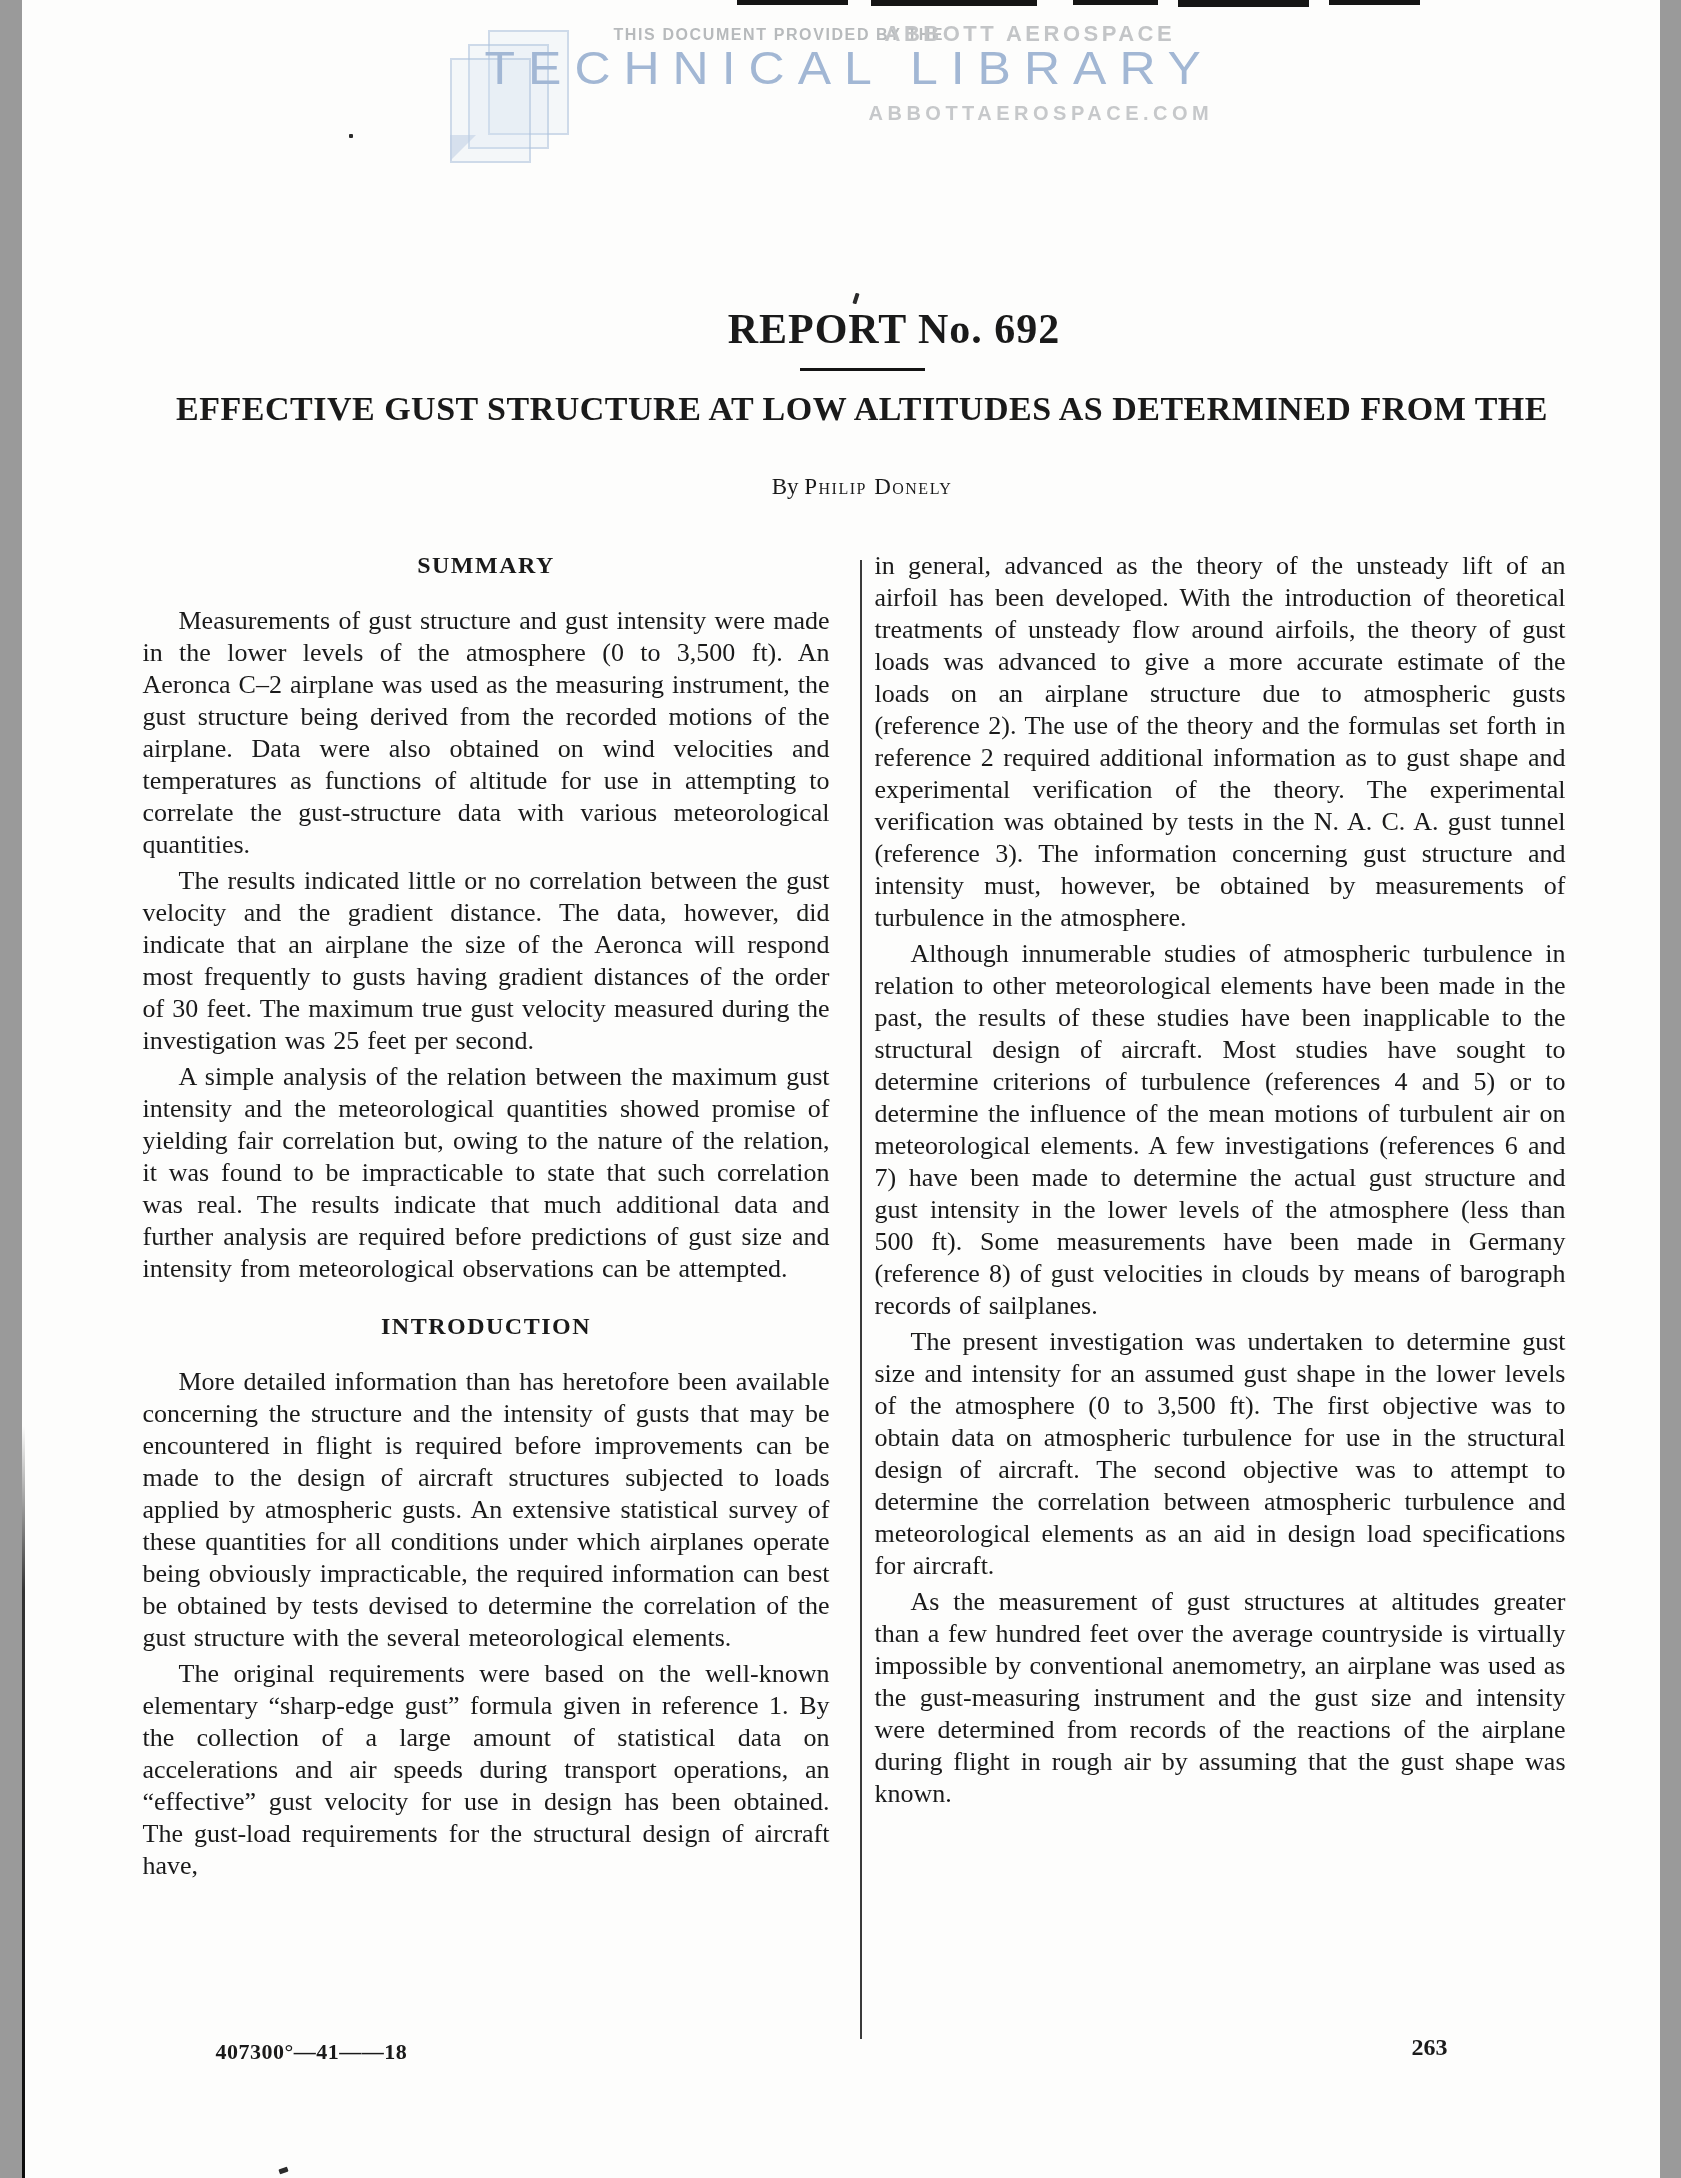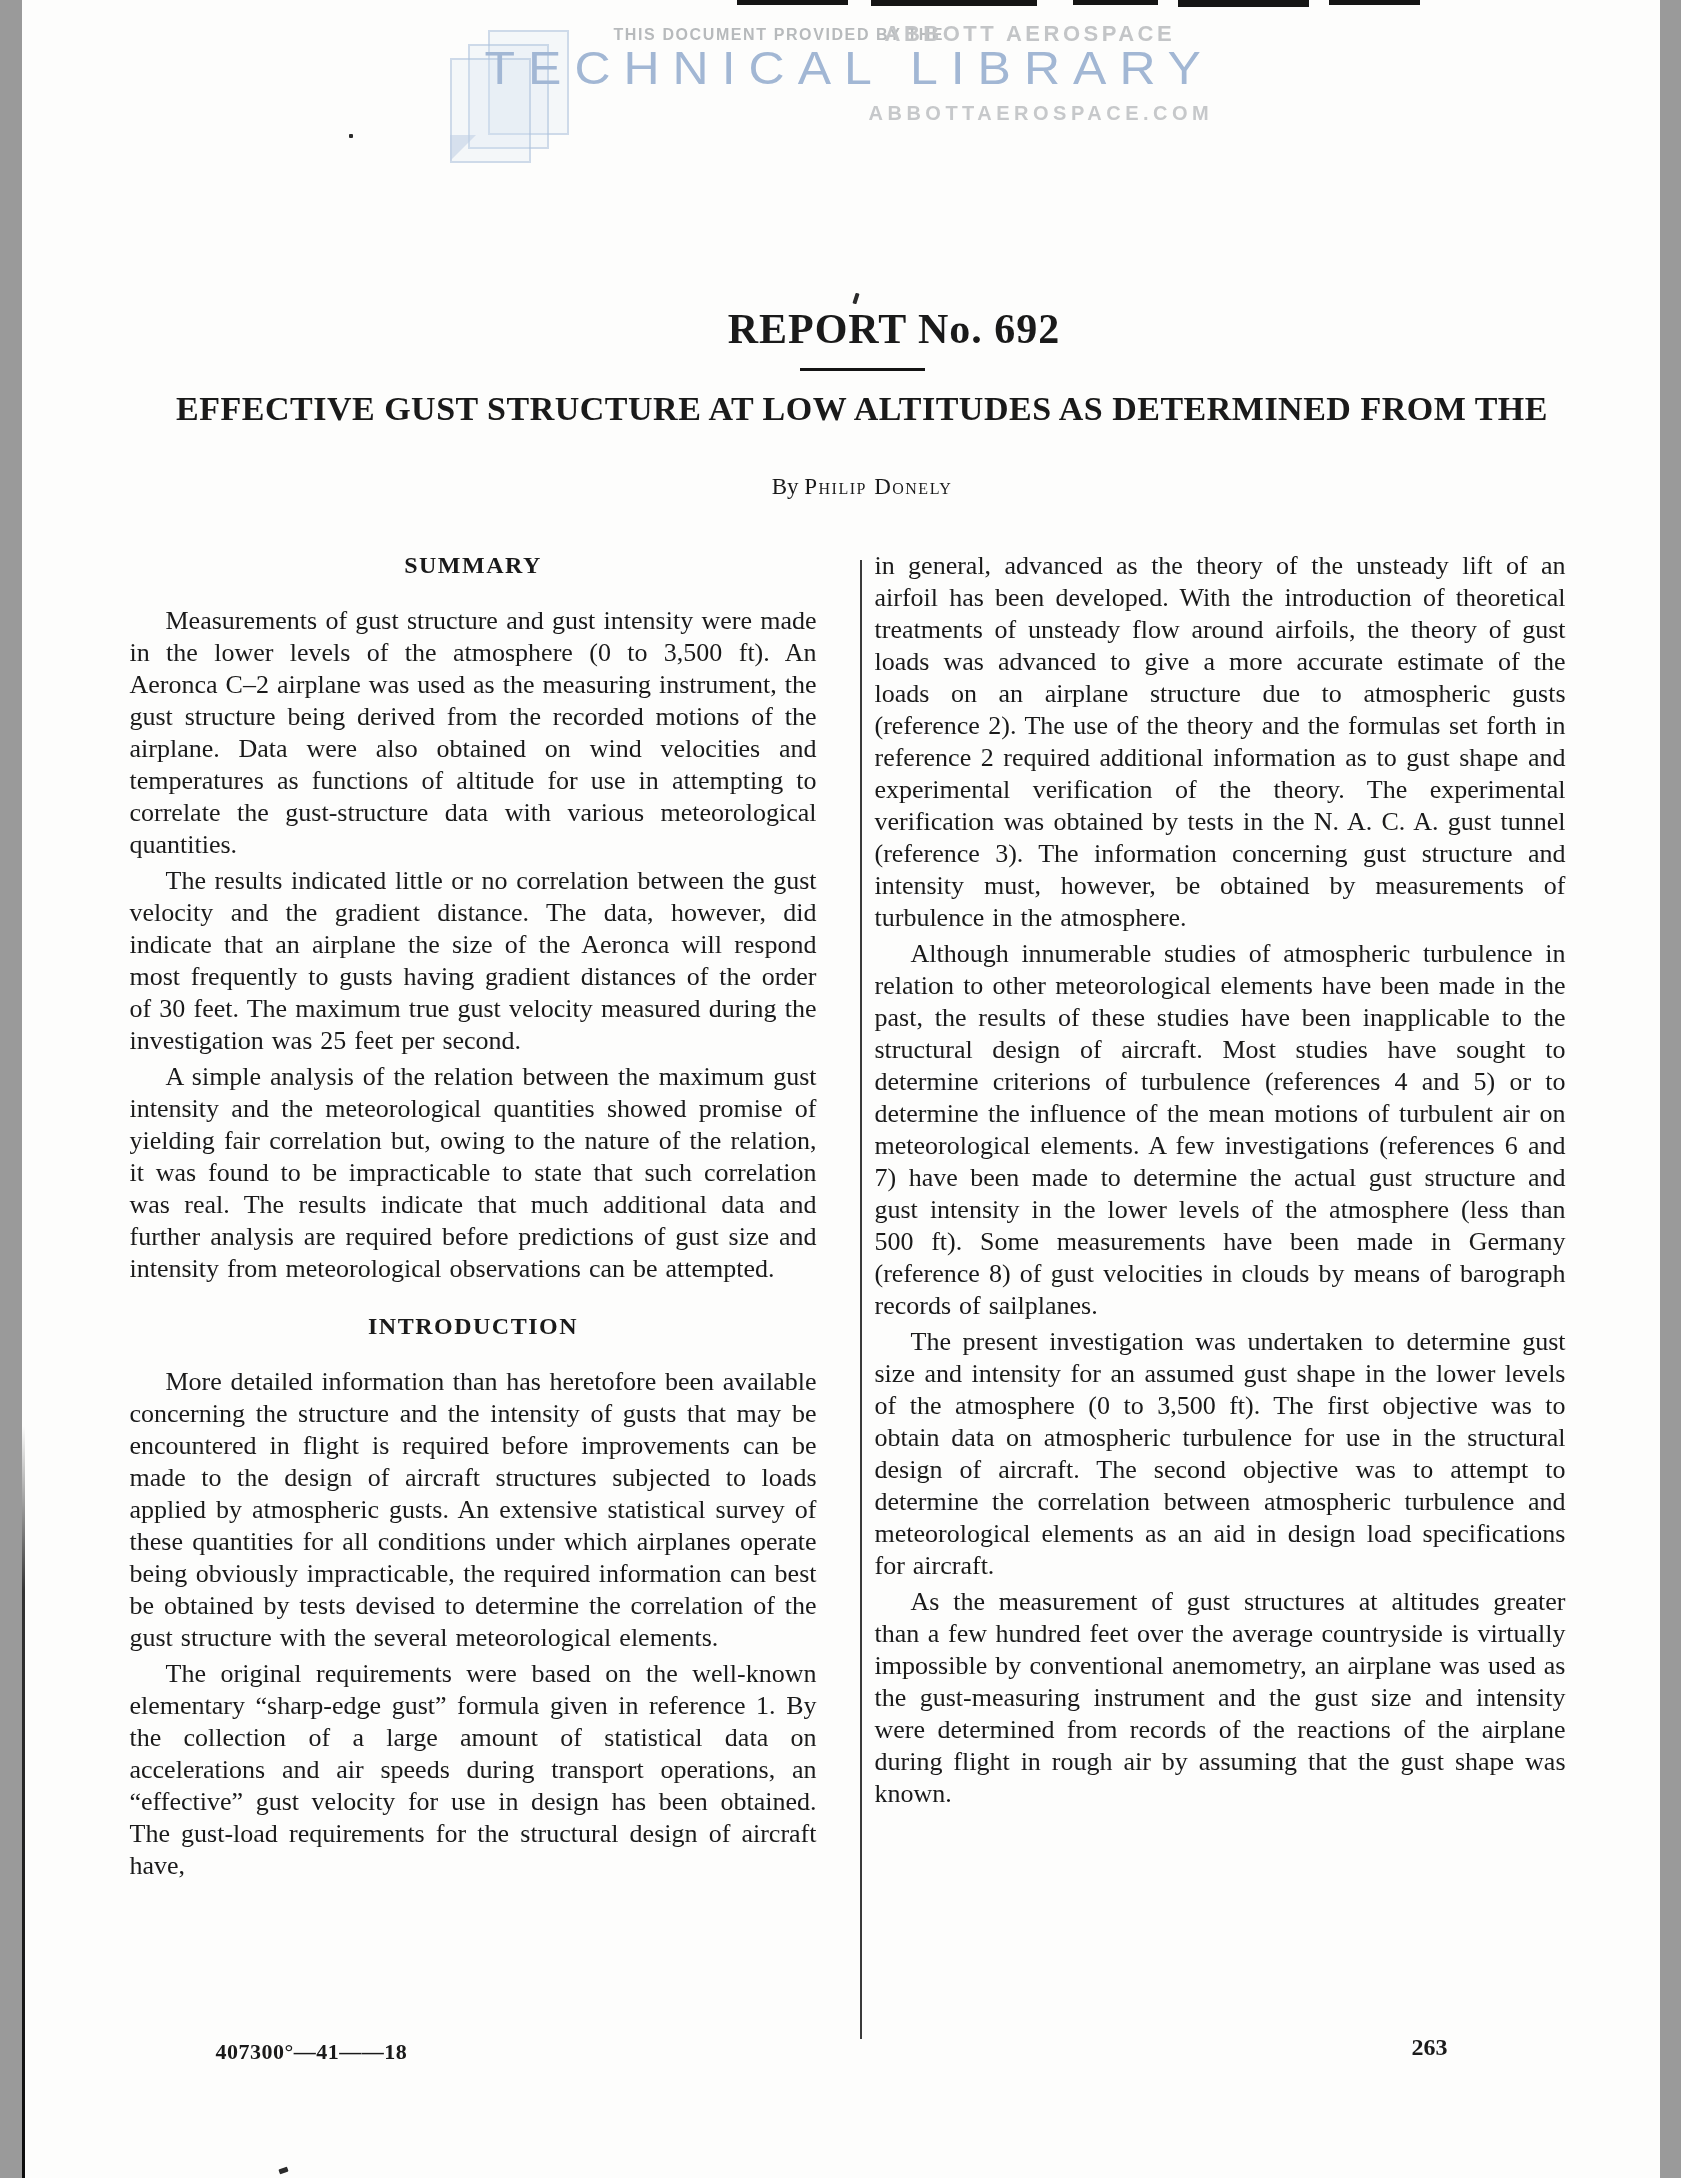--- a/index.html
+++ b/index.html
@@ -36,21 +36,21 @@
   
   .report-no{position:absolute;top:305px;left:0;width:1681px;text-align:center;
     font-size:42px;font-weight:bold;letter-spacing:1px;margin-left:32px;}
   .title-rule{position:absolute;top:368px;left:778px;width:125px;height:3px;background:#141414;}
   .title{position:absolute;top:386px;left:88px;width:1505px;text-align:center;
     font-size:34px;font-weight:bold;line-height:45px;letter-spacing:0.5px;margin:0;}
   .byline{position:absolute;top:474px;left:0;width:1681px;text-align:center;font-size:23px;}
   .byline .author{font-variant:small-caps;letter-spacing:1.5px;}
   
   .col{position:absolute;top:546px;}
-  .col-left{left:104px;width:695px;}
+  .col-left{left:117px;width:695px;}
   .col-right{left:849px;width:699px;}
   .col-divider{position:absolute;left:838px;top:560px;width:2px;height:1479px;background:rgba(25,25,25,0.85);}
   .sec-head{font-size:24px;font-weight:bold;text-align:center;letter-spacing:1.5px;margin:6px 0 26px 0;}
   .sec-head.intro{margin:28px 0 26px 0;}
   p.body{font-size:26px;line-height:32px;text-align:justify;margin:4px;
     text-indent:36px;word-spacing:1.5px;}
   p.body.ital{}
   p.body.noindent{text-indent:0;}
   
   .print-code{position:absolute;left:194px;top:2039px;font-size:22px;font-weight:bold;letter-spacing:0.5px;}

